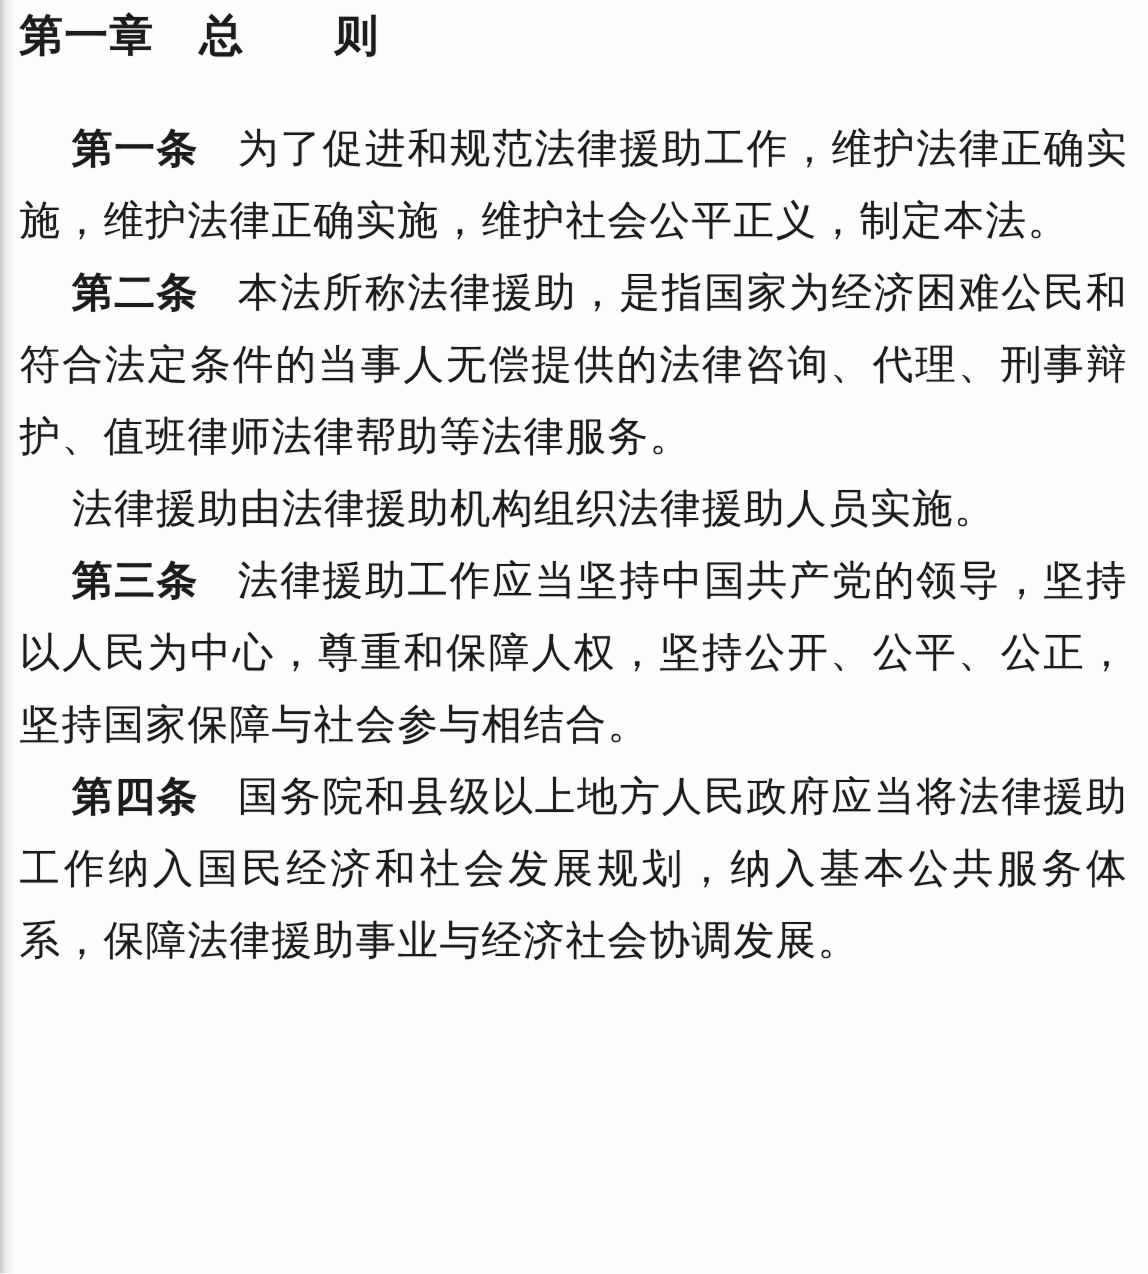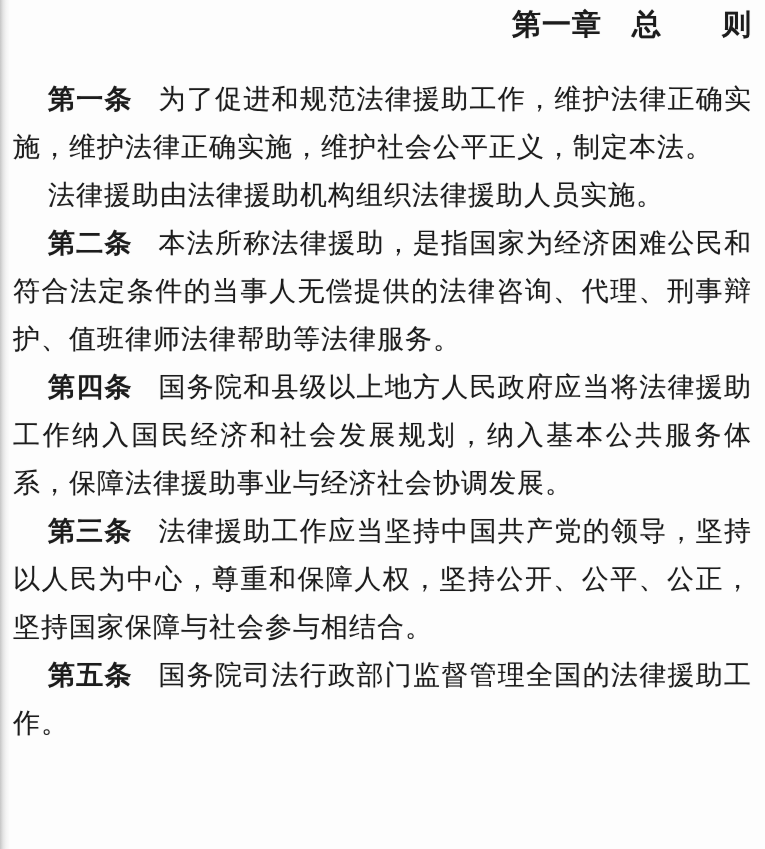--- a/index.html
+++ b/index.html
@@ -29,21 +29,21 @@
     pointer-events: none;
   }
   .page {
     padding: 0 13px;
   }
   .chapter-title {
     margin: 0 0 27px 0;
     font-size: 29px;
     font-weight: 700;
     line-height: 48px;
-    text-align: right;
+    text-align: left;
     letter-spacing: 1px;
     text-shadow: 0 0 1px rgba(0,0,0,0.30);
   }
   .law-paragraph {
     margin: 0;
     font-size: 27px;
     line-height: 48px;
     letter-spacing: 1px;
     text-align: justify;
     text-justify: inter-character;
@@ -63,24 +63,23 @@
 <body>
 
 <div class="scan-edge"></div>
 
 <div class="page">
 
   <h1 class="chapter-title">第一章　总　　则</h1>
 
   <p class="law-paragraph"><b>第一条</b><span>为了促进和规范法律援助工作，维护法律正确实施，维护法律正确实施，维护社会公平正义，制定本法。</span></p>
 
+  <p class="law-paragraph"><b>第二条</b><span>本法所称法律援助，是指国家为经济困难公民和符合法定条件的当事人无偿提供的法律咨询、代理、刑事辩护、值班律师法律帮助等法律服务。</span></p>
+
   <p class="law-paragraph"><span>法律援助由法律援助机构组织法律援助人员实施。</span></p>
 
-  <p class="law-paragraph"><b>第二条</b><span>本法所称法律援助，是指国家为经济困难公民和符合法定条件的当事人无偿提供的法律咨询、代理、刑事辩护、值班律师法律帮助等法律服务。</span></p>
+  <p class="law-paragraph"><b>第三条</b><span>法律援助工作应当坚持中国共产党的领导，坚持以人民为中心，尊重和保障人权，坚持公开、公平、公正，坚持国家保障与社会参与相结合。</span></p>
 
   <p class="law-paragraph"><b>第四条</b><span>国务院和县级以上地方人民政府应当将法律援助工作纳入国民经济和社会发展规划，纳入基本公共服务体系，保障法律援助事业与经济社会协调发展。</span></p>
 
-  <p class="law-paragraph"><b>第三条</b><span>法律援助工作应当坚持中国共产党的领导，坚持以人民为中心，尊重和保障人权，坚持公开、公平、公正，坚持国家保障与社会参与相结合。</span></p>
-
-  <p class="law-paragraph"><b>第五条</b><span>国务院司法行政部门监督管理全国的法律援助工作。</span></p>
 
 
 </div>
 
 </body></html>

